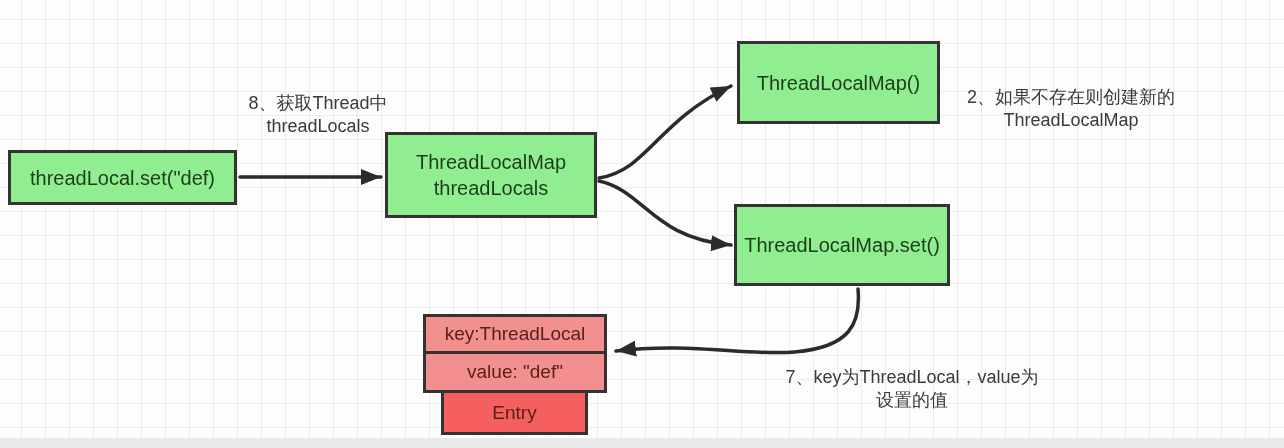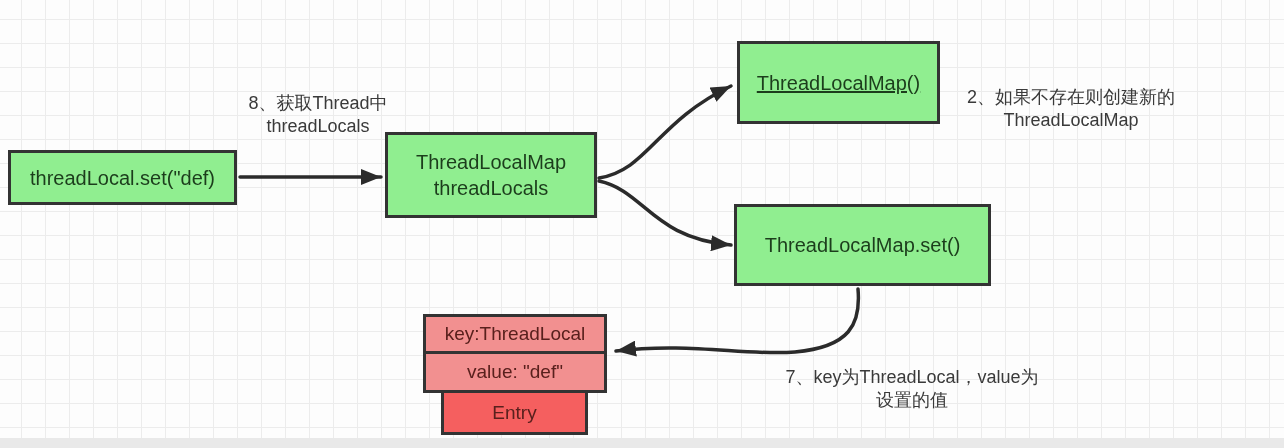--- a/index.html
+++ b/index.html
@@ -38,22 +38,22 @@
     position:absolute;color:#3a3a3a;font-size:18px;line-height:1.28;
     text-align:center;z-index:2;white-space:nowrap;
   }
   .arrows{
     position:absolute;left:0;top:0;width:1284px;height:448px;
     z-index:4;pointer-events:none;
   }
   
   #n-threadlocal-set{left:8px;top:150px;width:229px;height:55px;}
   #n-threadlocalmap{left:385px;top:132px;width:212px;height:86px;}
-  #n-threadlocalmap-new{left:737px;top:41px;width:203px;height:83px;text-decoration:underline;}
-  #n-threadlocalmap-set{left:734px;top:204px;width:257px;height:82px;}
+  #n-threadlocalmap-new{left:737px;top:41px;width:203px;height:83px;}
+  #n-threadlocalmap-set{left:734px;top:204px;width:216px;height:82px;}
   #n-entry-key{left:423px;top:314px;width:184px;height:40px;}
   #n-entry-value{left:423px;top:351px;width:184px;height:42px;}
   #n-entry{left:441px;top:390px;width:147px;height:45px;}
   #note-1{left:218px;top:92px;width:200px;}
   #note-2{left:945px;top:58px;width:252px;margin-top:28px;}
   #note-3{left:980px;top:227px;width:304px;}
   #note-4{left:752px;top:366px;width:320px;}
 </style>
 </head>
 <body>

